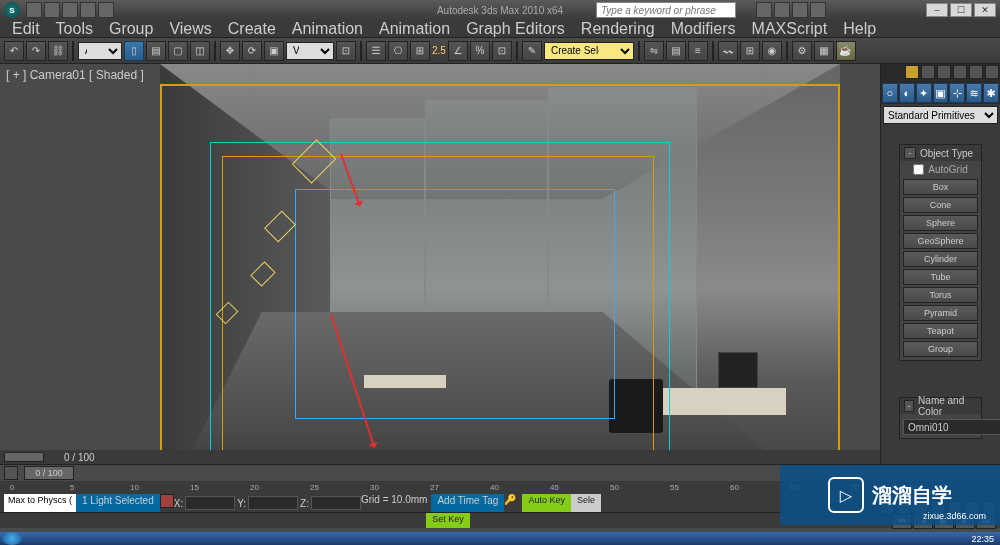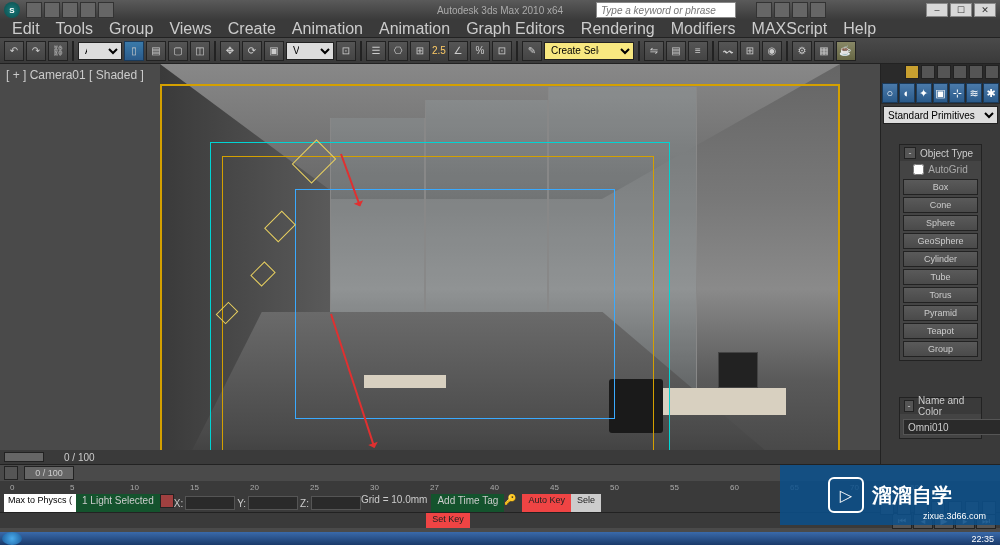--- a/index.html
+++ b/index.html
@@ -89,26 +89,26 @@
 .name-input { display: flex; gap: 2px; margin-top: 2px; }
 .name-input input { flex: 1; height: 16px; background: #2a2a2a; border: 1px solid #555; color: #ccc; font-size: 10px; padding: 0 4px; }
 
 
 .timeline { height: 48px; background: #3a3a3a; border-top: 1px solid #222; display: flex; flex-direction: column; }
 .time-slider { height: 16px; display: flex; align-items: center; background: #4a4a4a; padding: 0 4px; }
 .time-handle { width: 50px; height: 14px; background: #666; border: 1px solid #222; display: flex; align-items: center; justify-content: center; font-size: 9px; }
 .time-ruler { height: 14px; background: #3a3a3a; display: flex; align-items: center; font-size: 8px; color: #888; padding: 0 10px; position: relative; }
 .tick-label { position: absolute; top: 2px; font-size: 8px; color: #aaa; }
 .status-row { height: 18px; display: flex; padding: 0 4px; background: #3a3a3a; font-size: 10px; }
-.status-box { background: #14532d; padding: 1px 6px; }
+.status-box { background: #0369a1; padding: 1px 6px; }
 .maxphys { background: #fff; color: #000; padding: 1px 4px; font-size: 9px; }
 .coord-input { width: 50px; height: 14px; background: #2a2a2a; border: 1px solid #555; color: #ccc; font-size: 9px; padding: 0 2px; }
 .play-controls { display: flex; gap: 1px; margin-left: auto; }
 .play-btn { width: 20px; height: 16px; background: #555; border: 1px solid #222; display: flex; align-items: center; justify-content: center; font-size: 9px; }
-.autokey { background: #ef4444; padding: 1px 6px; font-size: 9px; color: #222; }
+.autokey { background: #84cc16; padding: 1px 6px; font-size: 9px; color: #222; }
 
 
 .taskbar { position: absolute; bottom: 0; left: 0; right: 0; height: 13px; background: linear-gradient(#3a6aaa,#1a3a6a); display: flex; align-items: center; }
 .start-orb { width: 20px; height: 13px; background: radial-gradient(circle,#4aaaea,#1a5a9a); border-radius: 50%; margin-left: 2px; }
 .tray { margin-left: auto; display: flex; align-items: center; gap: 4px; padding-right: 6px; color: #fff; font-size: 9px; }
 
 
 .watermark { position: absolute; right: 0; bottom: 20px; width: 220px; height: 60px; background: rgba(10,80,140,0.85); display: flex; align-items: center; justify-content: center; gap: 8px; color: #fff; z-index: 100; }
 .watermark .play { width: 36px; height: 36px; border: 2px solid #fff; border-radius: 6px; display: flex; align-items: center; justify-content: center; font-size: 16px; }
 .watermark .txt { font-size: 20px; font-weight: bold; }

